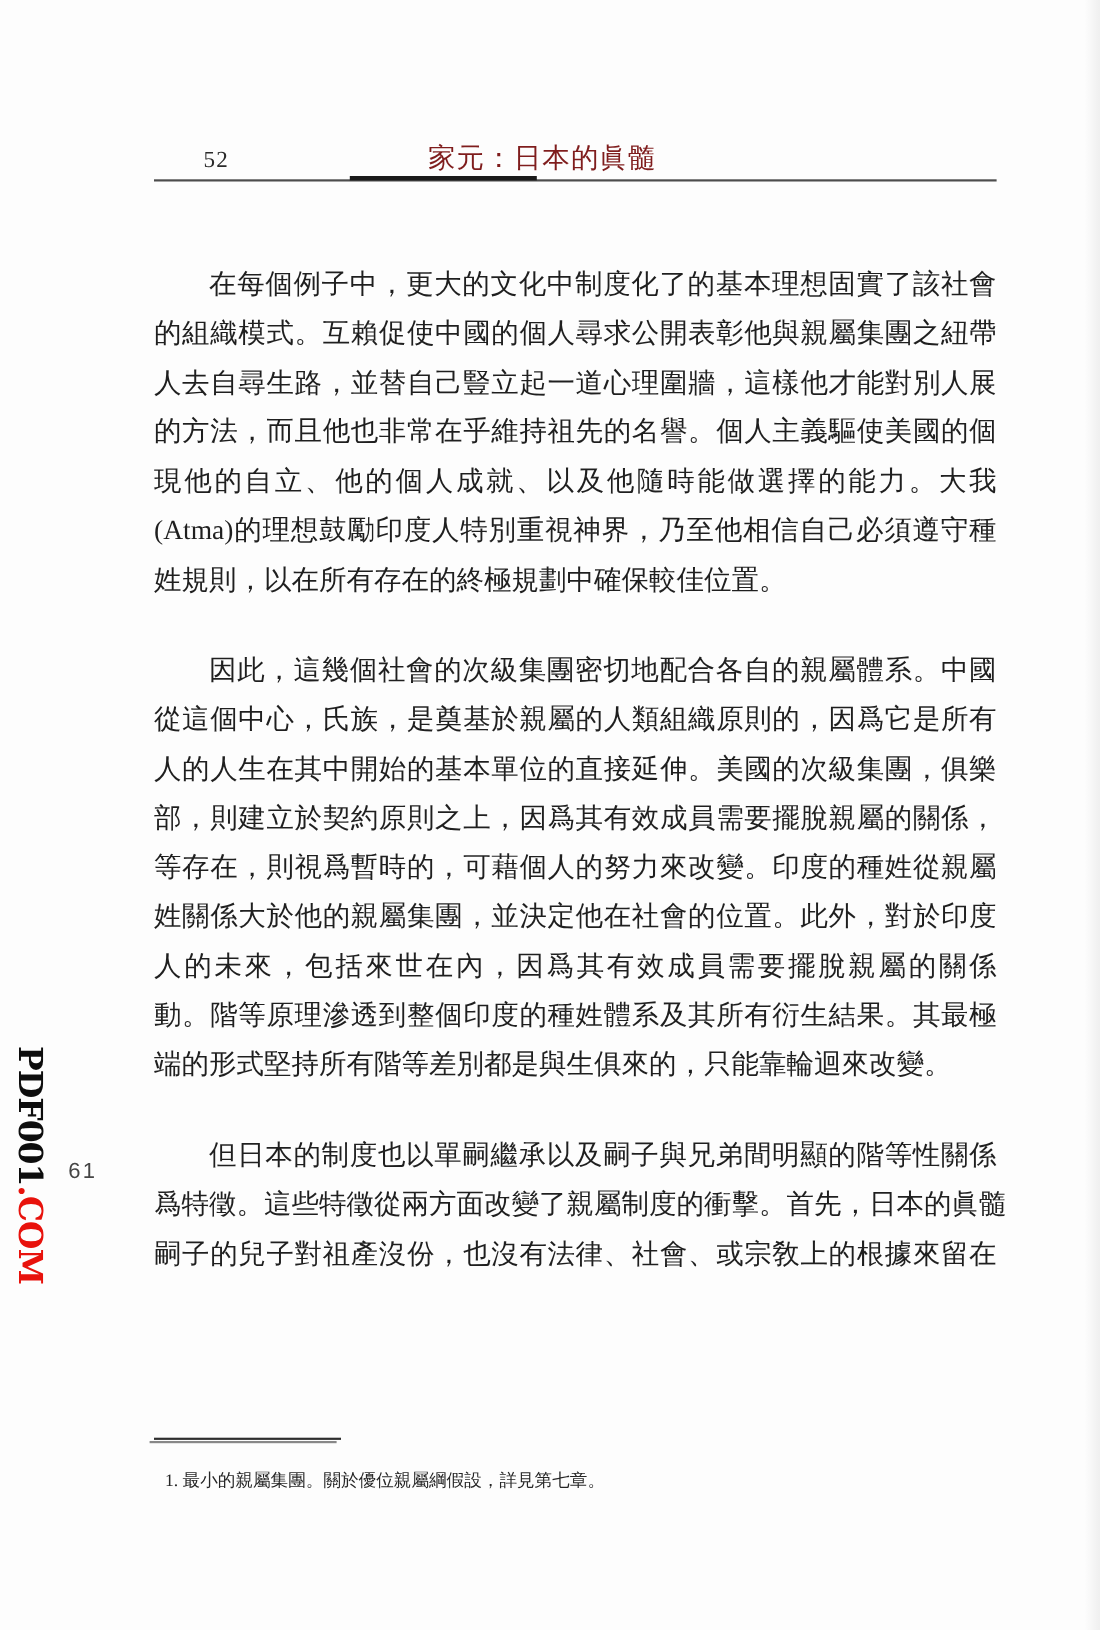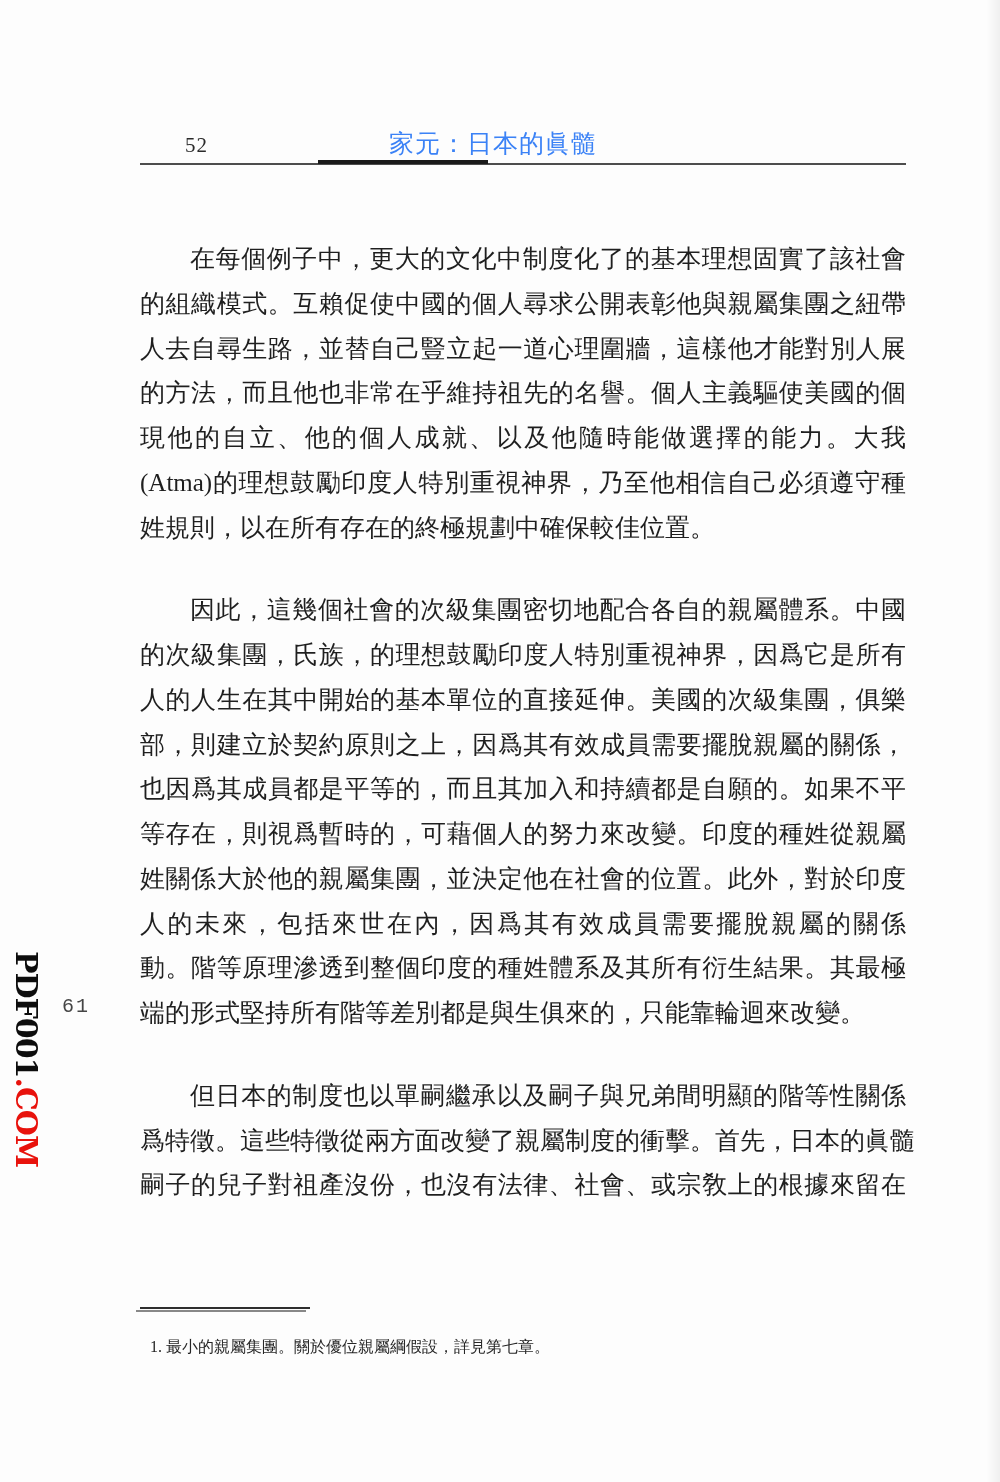--- a/index.html
+++ b/index.html
@@ -28,21 +28,21 @@
     color: #2a2a2a;
     margin-left: 44px;
   }
   .book-title {
     position: absolute;
     left: 110px; top: 127px;
     width: 766px;
     text-align: center;
     font-size: 25px;
     letter-spacing: 1px;
-    color: #3b82f6;
+    color: #7f1d1d;
   }
   .header-rule {
     position: absolute;
     left: 140px; top: 163px;
     width: 766px; height: 2px;
     background: #4d4d4d;
   }
   .header-rule-accent {
     position: absolute;
     left: 318px; top: 160px;
@@ -58,22 +58,22 @@
     font-family: "DejaVu Serif", serif;
     font-weight: bold;
     font-size: 30px;
     letter-spacing: -1px;
     color: #0d0d0d;
     white-space: nowrap;
   }
   .watermark .wm-red { color: #e8120c; }
   .margin-note {
     position: absolute;
-    left: 62px; top: 995px;
-    font-family: Liberation Mono, monospace;
+    left: 62px; top: 1054px;
+    font-family: Liberation Sans, sans-serif;
     font-size: 20px;
     letter-spacing: 2px;
     color: #454545;
   }
   
   .body-text {
     position: absolute;
     left: 140px; top: 199px;
     width: 766px;
   }
@@ -131,24 +131,23 @@
       <div class="line">的組織模式。互賴促使中國的個人尋求公開表彰他與親屬集團之紐帶</div>
       <div class="line">人去自尋生路，並替自己豎立起一道心理圍牆，這樣他才能對別人展</div>
       <div class="line">的方法，而且他也非常在乎維持祖先的名譽。個人主義驅使美國的個</div>
       <div class="line">現他的自立、他的個人成就、以及他隨時能做選擇的能力。大我</div>
       <div class="line">(Atma)的理想鼓勵印度人特別重視神界，乃至他相信自己必須遵守種</div>
       <div class="line pl">姓規則，以在所有存在的終極規劃中確保較佳位置。</div>
     </div>
 
     <div>
       <div class="line pf">因此，這幾個社會的次級集團密切地配合各自的親屬體系。中國</div>
-      <div class="line">的次級集團，氏族，的理想鼓勵印度人特別重視神界，因爲它是所有</div>
+      <div class="line">從這個中心，氏族，是奠基於親屬的人類組織原則的，因爲它是所有</div>
       <div class="line">人的人生在其中開始的基本單位的直接延伸。美國的次級集團，俱樂</div>
       <div class="line">部，則建立於契約原則之上，因爲其有效成員需要擺脫親屬的關係，</div>
-      <div class="line">也因爲其成員都是平等的，而且其加入和持續都是自願的。如果不平</div>
       <div class="line">等存在，則視爲暫時的，可藉個人的努力來改變。印度的種姓從親屬</div>
       <div class="line">姓關係大於他的親屬集團，並決定他在社會的位置。此外，對於印度</div>
       <div class="line">人的未來，包括來世在內，因爲其有效成員需要擺脫親屬的關係</div>
       <div class="line">動。階等原理滲透到整個印度的種姓體系及其所有衍生結果。其最極</div>
       <div class="line pl">端的形式堅持所有階等差別都是與生俱來的，只能靠輪迴來改變。</div>
     </div>
 
 
     <div>
       <div class="line pf">但日本的制度也以單嗣繼承以及嗣子與兄弟間明顯的階等性關係</div>

